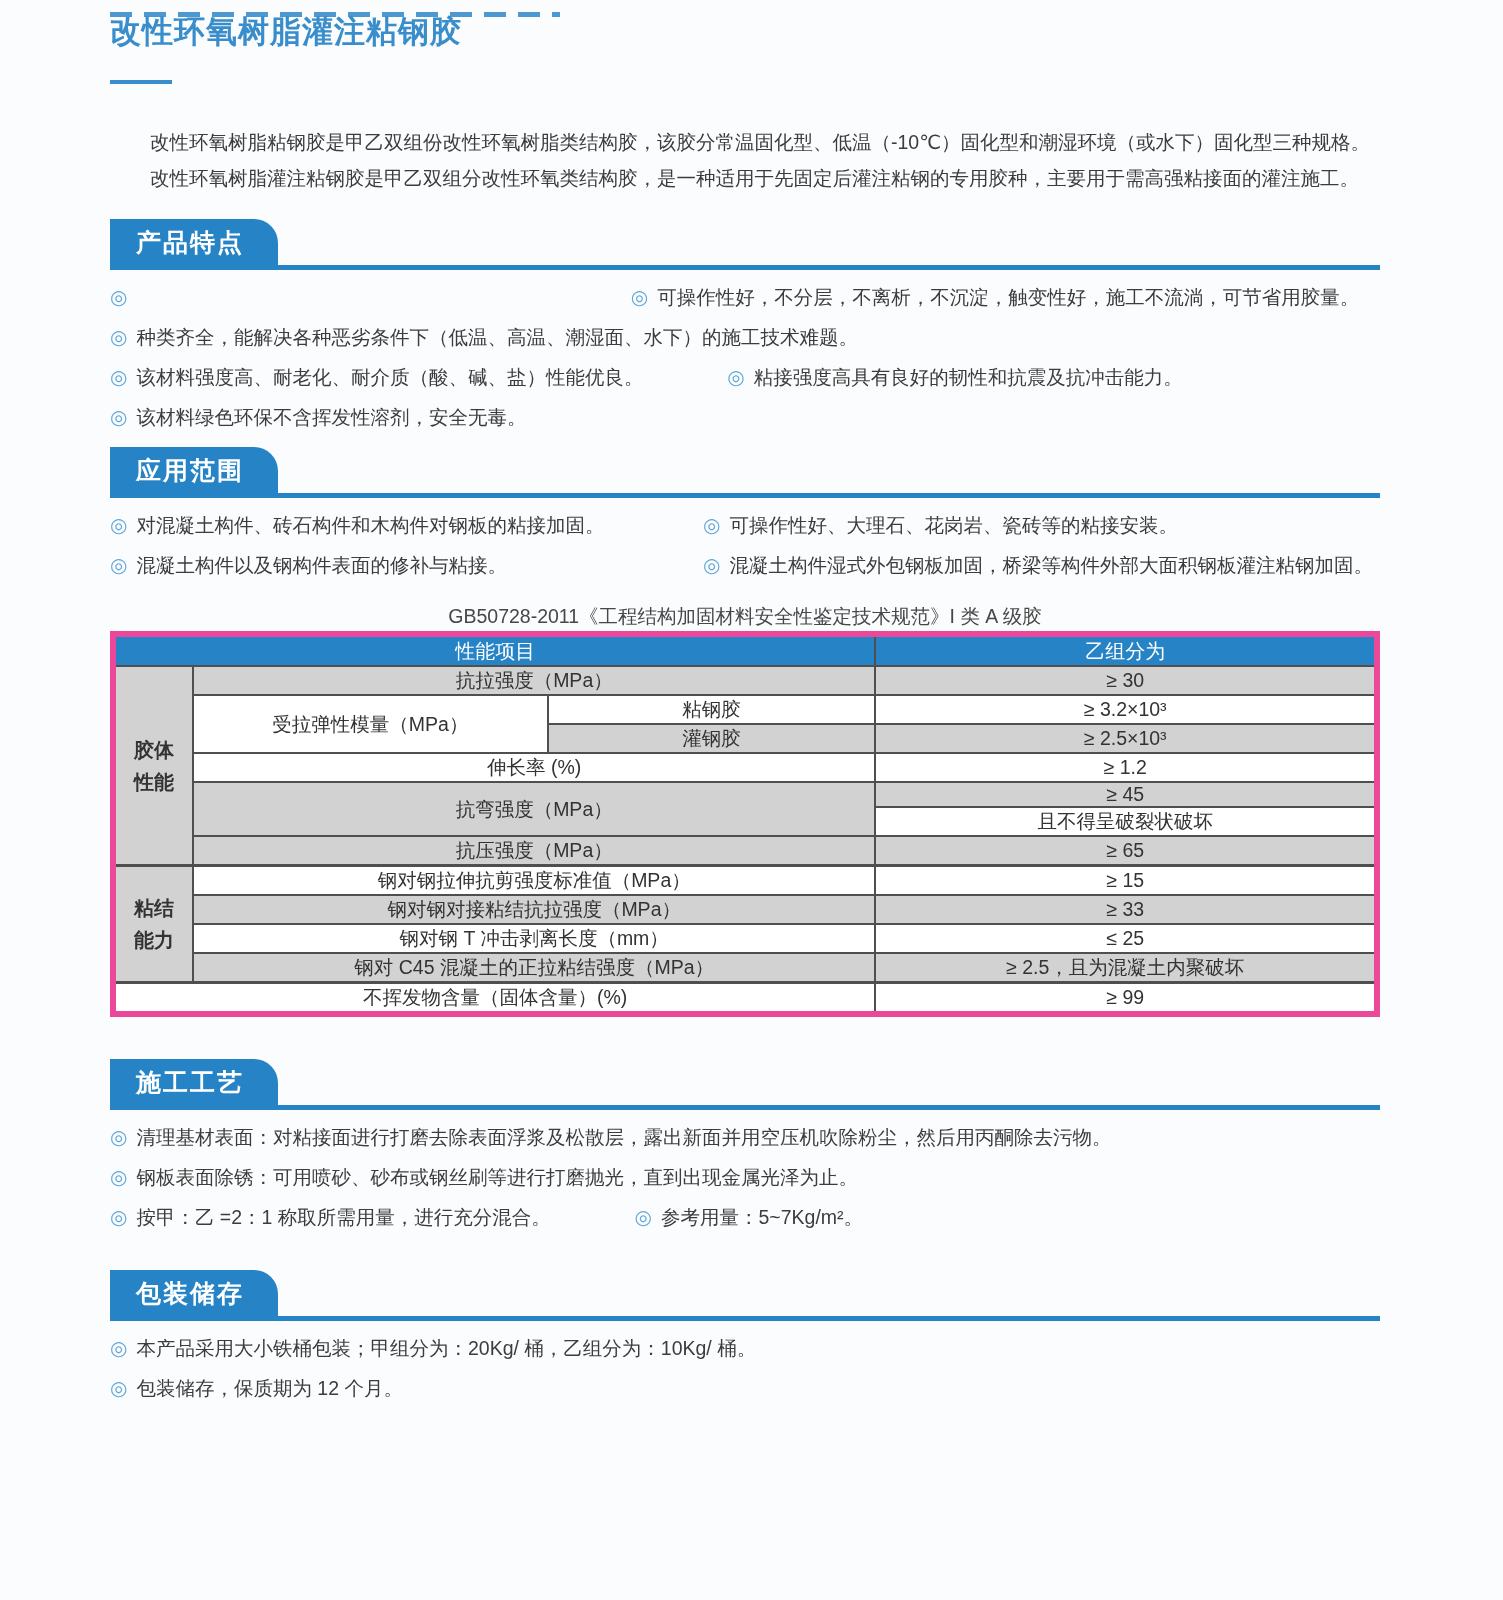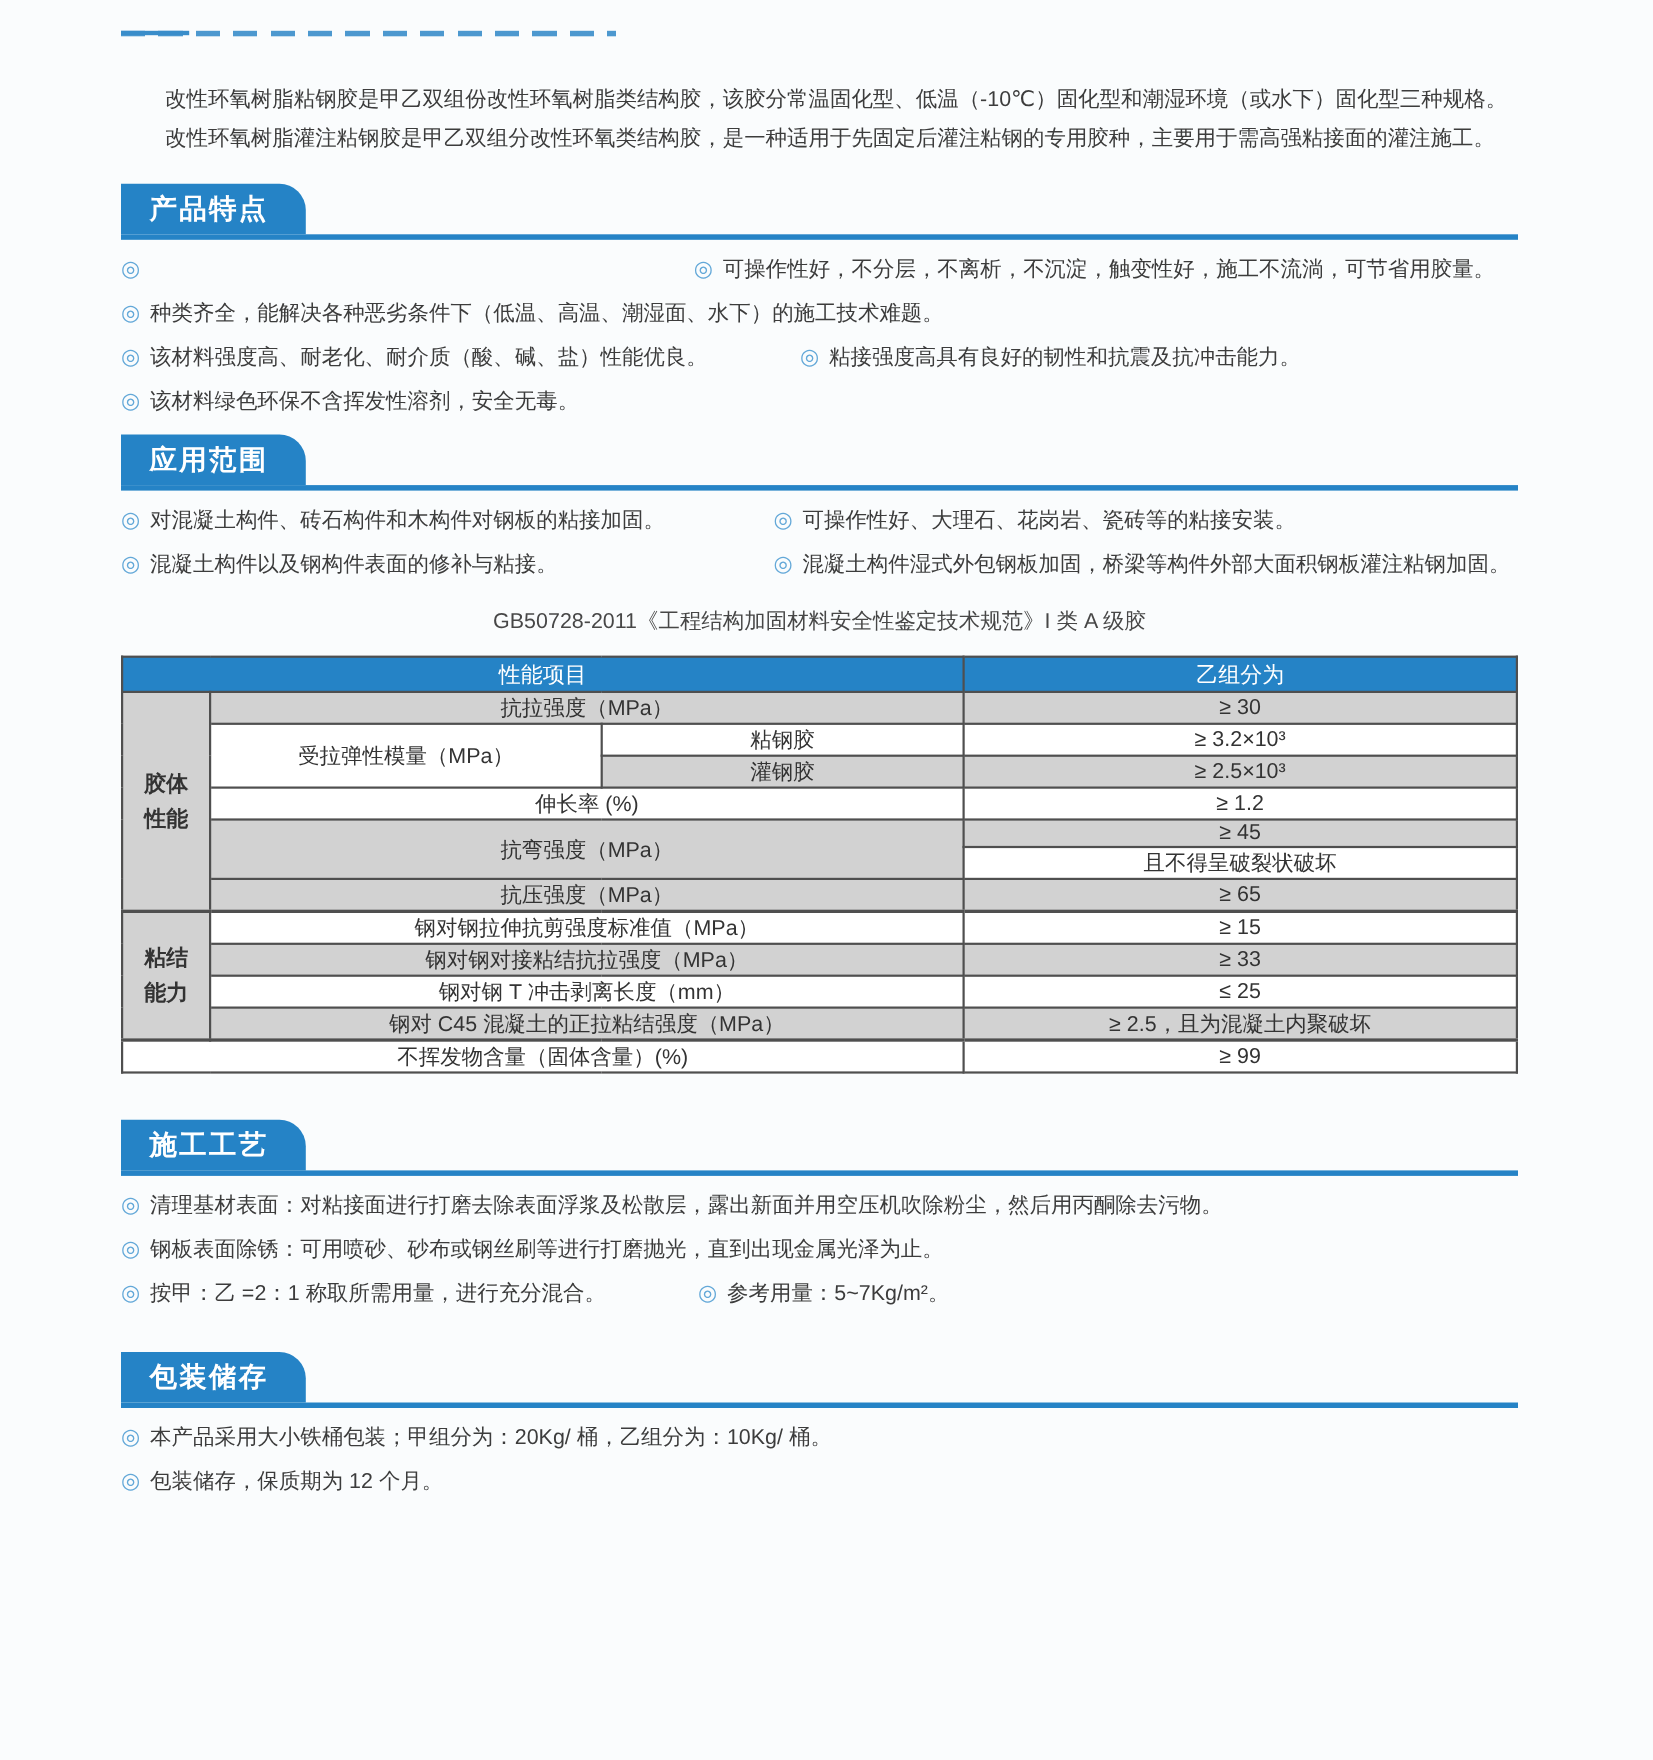--- a/index.html
+++ b/index.html
@@ -53,23 +53,23 @@
   
   #section-features{margin-top:23px;}
   #section-applications{margin-top:16px;}
   #section-performance{margin-top:23px;}
   #section-process{margin-top:42px;}
   #section-packaging{margin-top:39px;}
 
   .tbl-caption{margin-top:24px;text-align:center;font-size:19.5px;color:#474747;}
 
   table.perf{
-    border-collapse:collapse;width:100%;margin-top:18px;
+    border-collapse:collapse;width:100%;margin-top:1px;
     font-size:19.5px;color:#333;
-    border:1px solid #ec4899;
+    border:6px solid #ec4899;
   }
   table.perf th,table.perf td{
     border:2px solid var(--border);
     text-align:center;vertical-align:middle;
     height:24px;padding:0 6px;
   }
   table.perf th{
     background:var(--accent);color:#fff;font-weight:normal;font-size:20px;height:32px;
   }
   td.gray{background:var(--gray-cell);}
@@ -78,20 +78,21 @@
   .group-wrap{display:inline-block;width:2.15em;line-height:32px;font-weight:bold;}
   .tsep{border-top-width:3px !important;}
 </style>
 </head>
 <body>
 
 <div class="page">
 
   <div class="top-clip"></div>
 
+  <h1 class="doc-title">改性环氧树脂灌注粘钢胶</h1>
   <div class="title-dash"></div>
 
   <div class="intro">
     <p>改性环氧树脂粘钢胶是甲乙双组份改性环氧树脂类结构胶，该胶分常温固化型、低温（-10℃）固化型和潮湿环境（或水下）固化型三种规格。</p>
     <p>改性环氧树脂灌注粘钢胶是甲乙双组分改性环氧类结构胶，是一种适用于先固定后灌注粘钢的专用胶种，主要用于需高强粘接面的灌注施工。</p>
   </div>
 
   <div class="section" id="section-features">
     <div class="sec-head">
       <span class="badge">产品特点</span>

